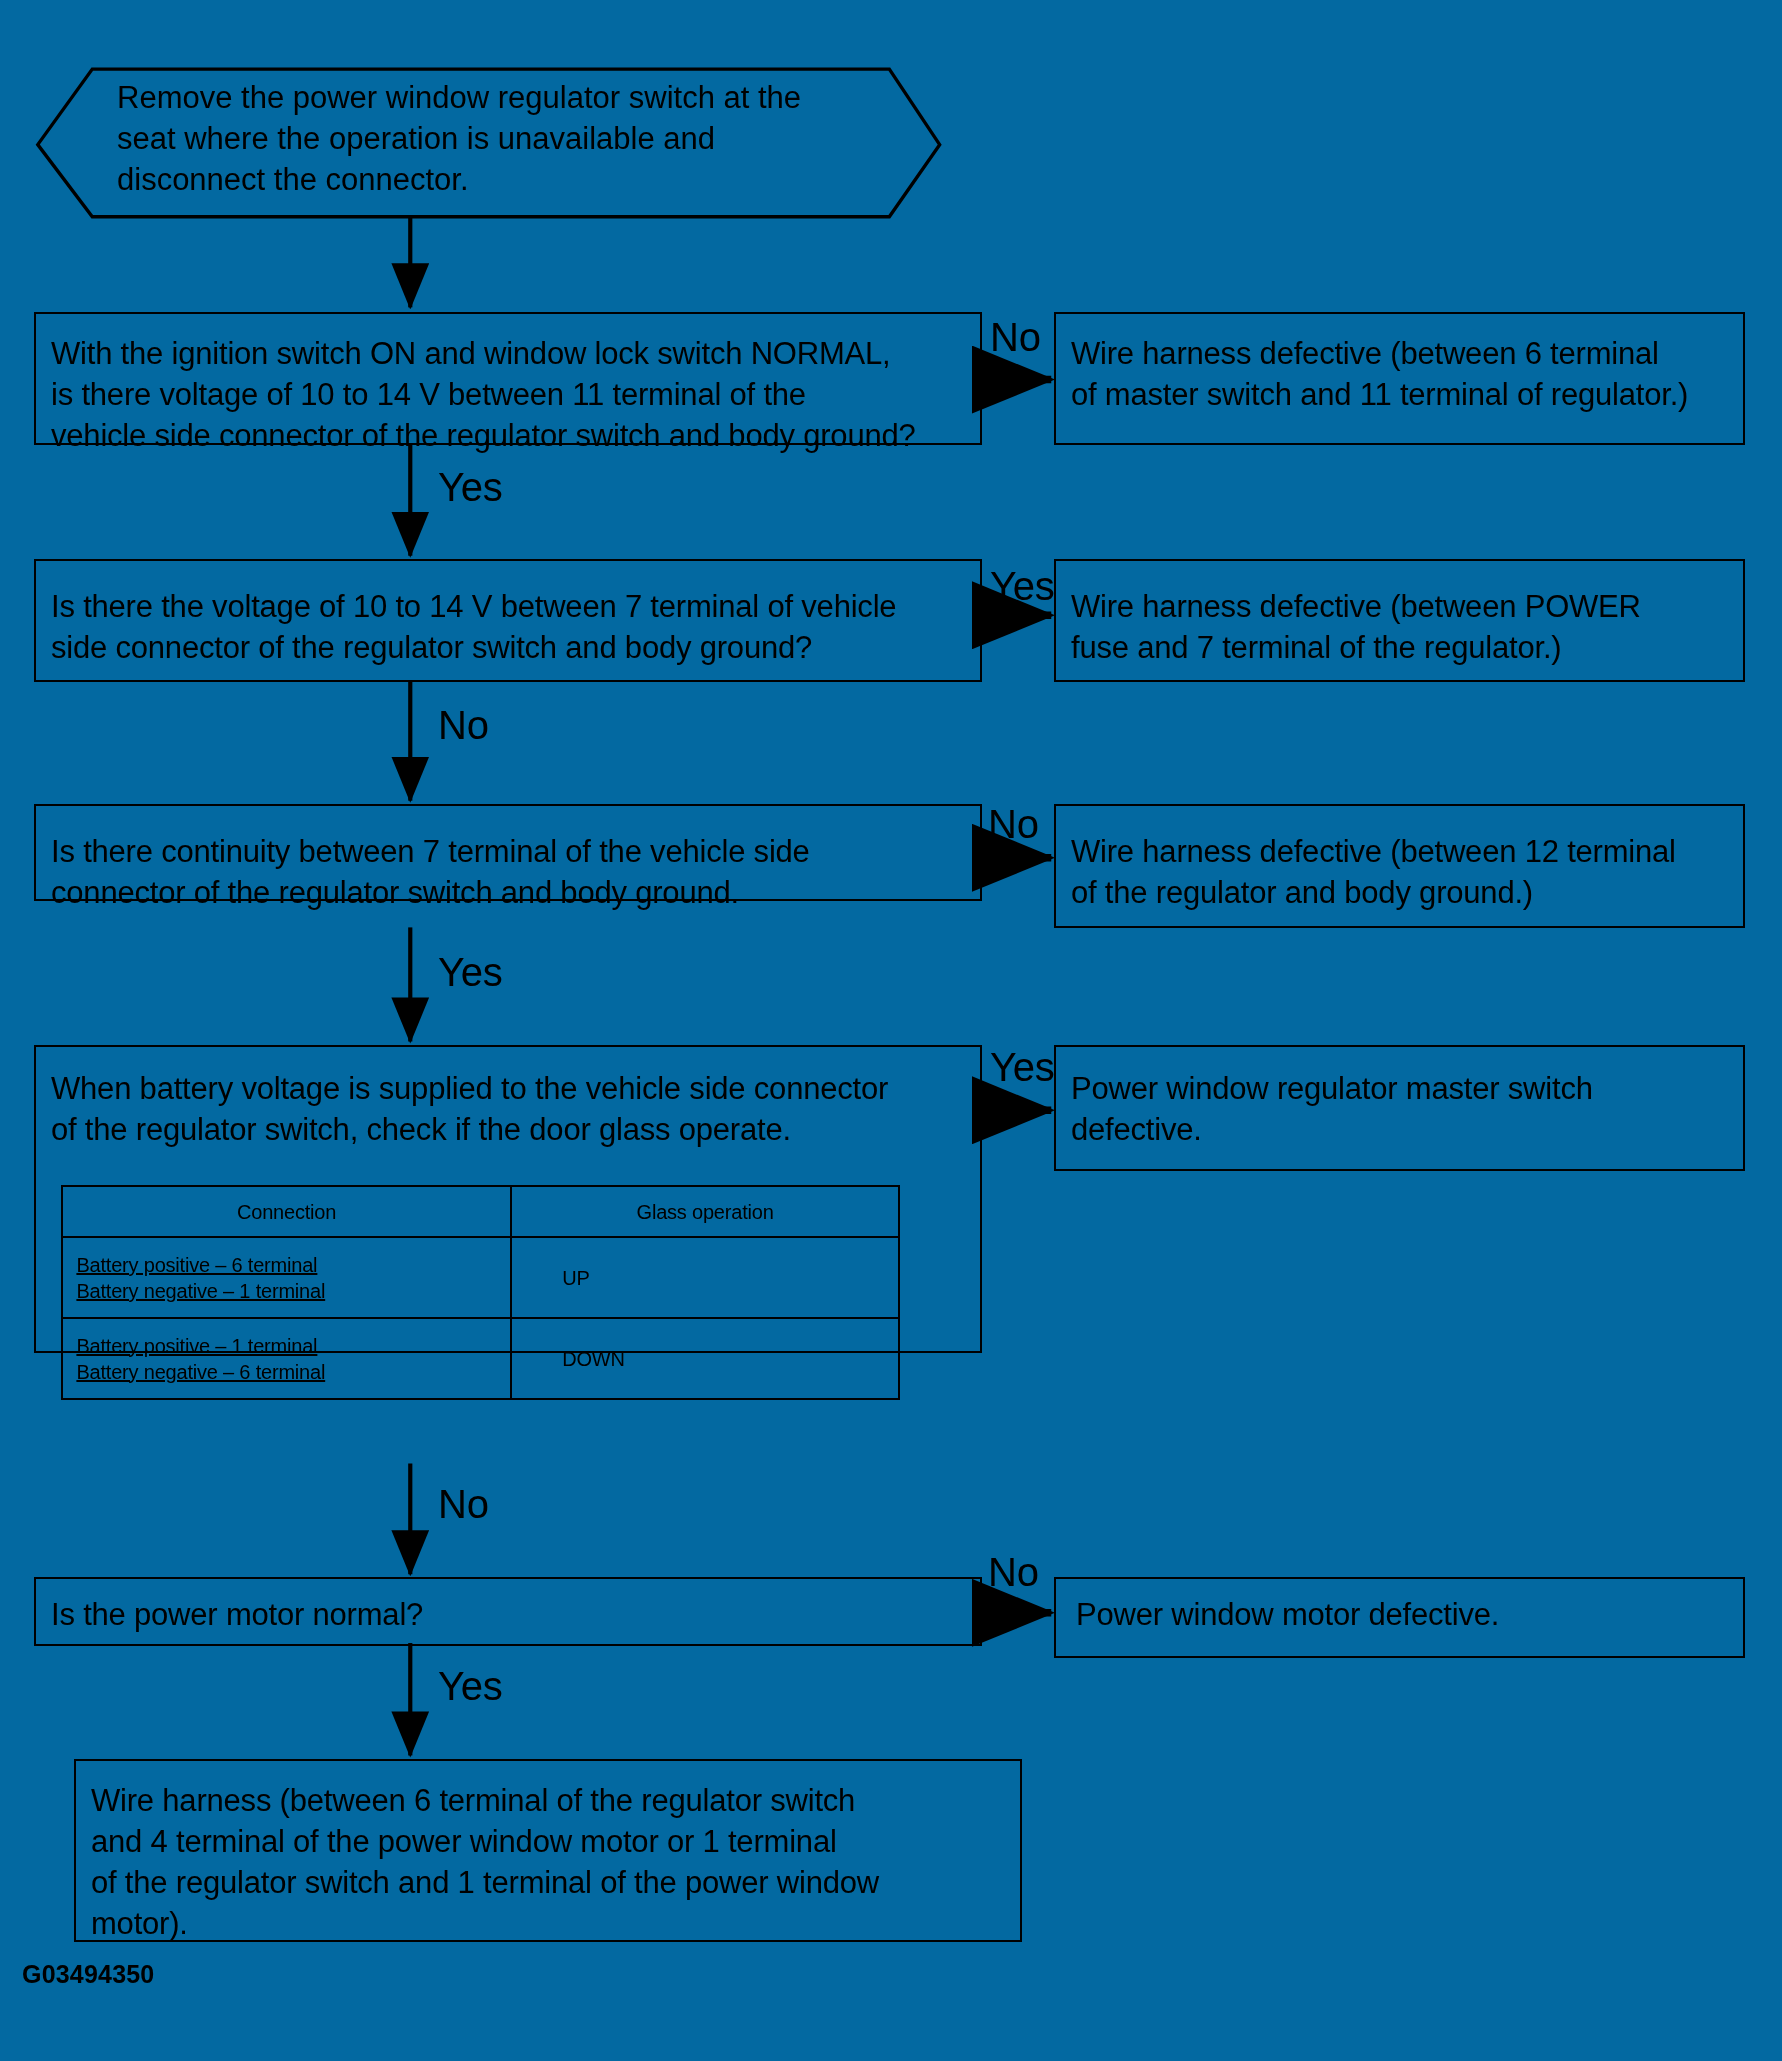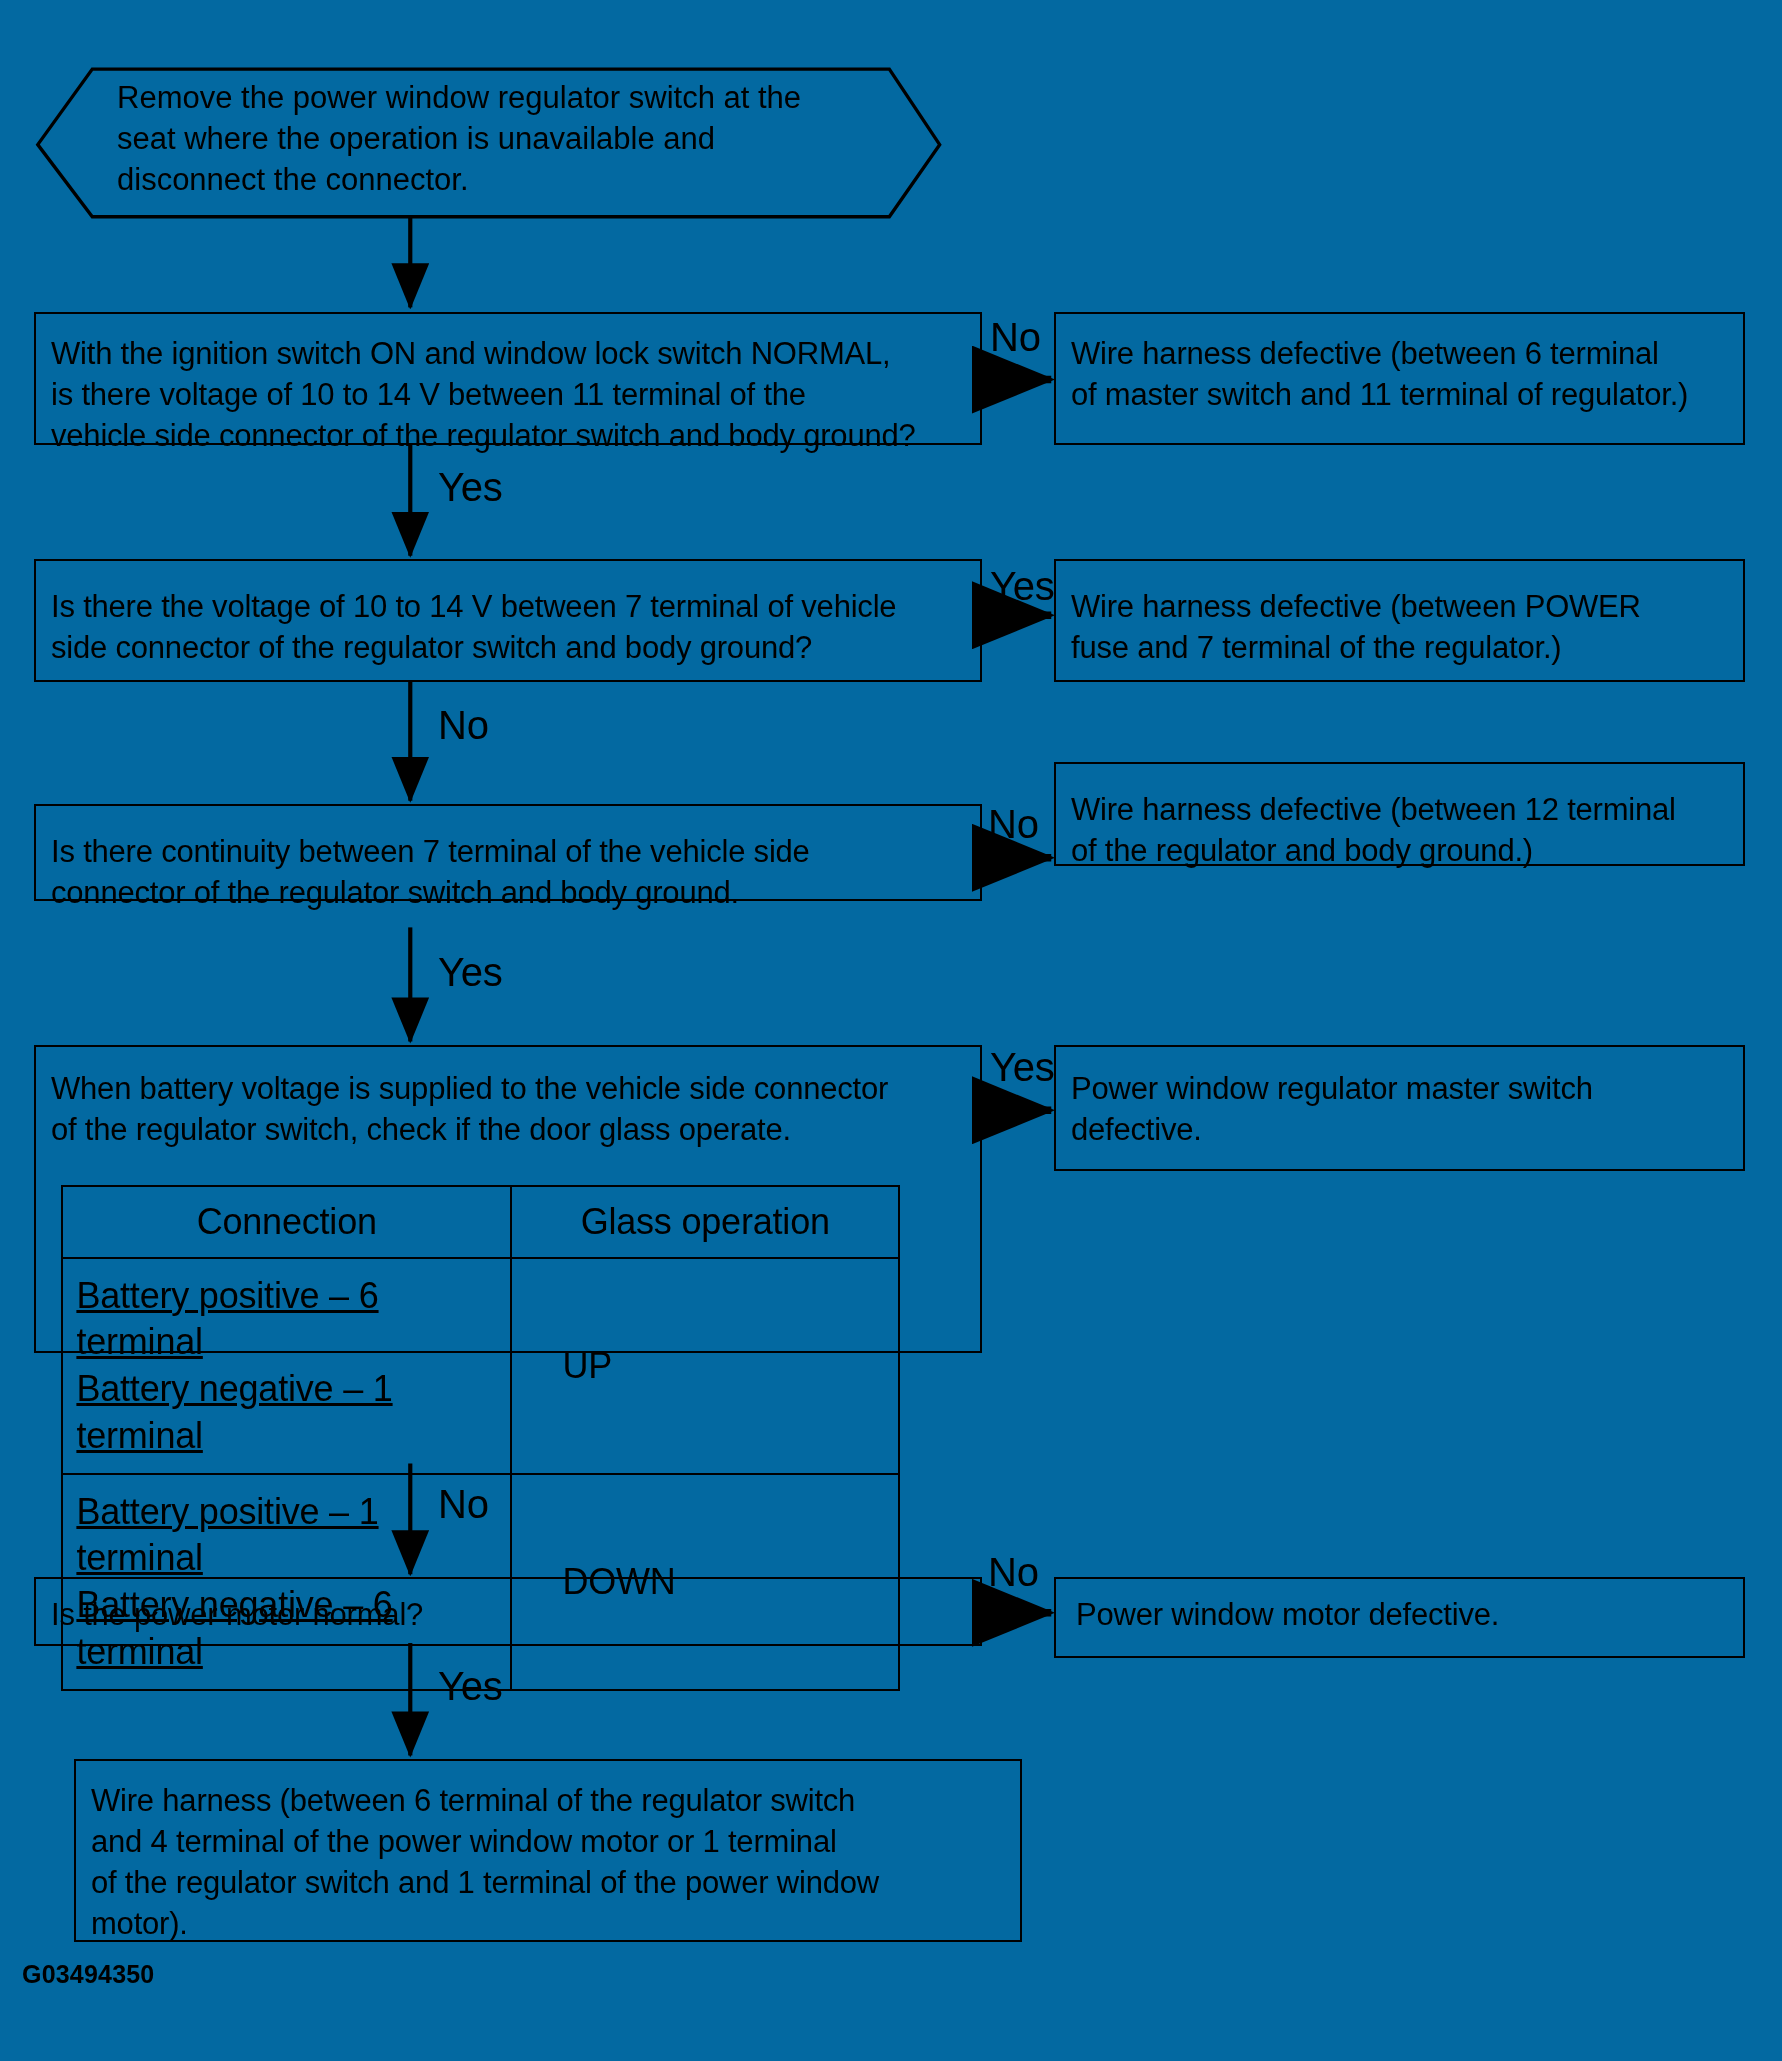--- a/index.html
+++ b/index.html
@@ -64,21 +64,21 @@
     position: absolute;
     font-size: 25px;
     font-weight: bold;
     letter-spacing: 0.2px;
     white-space: nowrap;
   }
   
   .subtable {
     position: absolute;
     border-collapse: collapse;
-    font-size: 36px;
+    font-size: 20px;
     line-height: 1.3;
   }
   .subtable td, .subtable th {
     border: 2.5px solid #000000;
     padding: 8.4px 11.7px;
     font-weight: normal;
     vertical-align: middle;
   }
   .subtable .col-conn {
     width: 432px;
@@ -166,21 +166,21 @@
     <span class="txt">Wire harness defective (between POWER
 fuse and 7 terminal of the regulator.)</span>
   </div>
 
   <div class="node pad" style="left:34px; top:804px; width:948px; height:97px; padding-top:25px;">
     <span class="txt">Is there continuity between 7 terminal of the vehicle side
 connector of the regulator switch and body ground.</span>
   </div>
   <div class="edge-label" style="left:988px; top:804px;">No</div>
   <div class="edge-label" style="left:438px; top:952px;">Yes</div>
-  <div class="node pad" style="left:1054px; top:762px; width:691px; height:104px; padding-top:25px;">
+  <div class="node pad" style="left:1054px; top:804px; width:691px; height:124px; padding-top:25px;">
     <span class="txt">Wire harness defective (between 12 terminal
 of the regulator and body ground.)</span>
   </div>
 
   <div class="node" style="left:34px; top:1045px; width:948px; height:308px;">
     <span class="txt pad" style="padding:21px 15px 0 15px;">When battery voltage is supplied to the vehicle side connector
 of the regulator switch, check if the door glass operate.</span>
 
     <table class="subtable" style="left:25px; top:138px; width:839px;">
       <thead>

